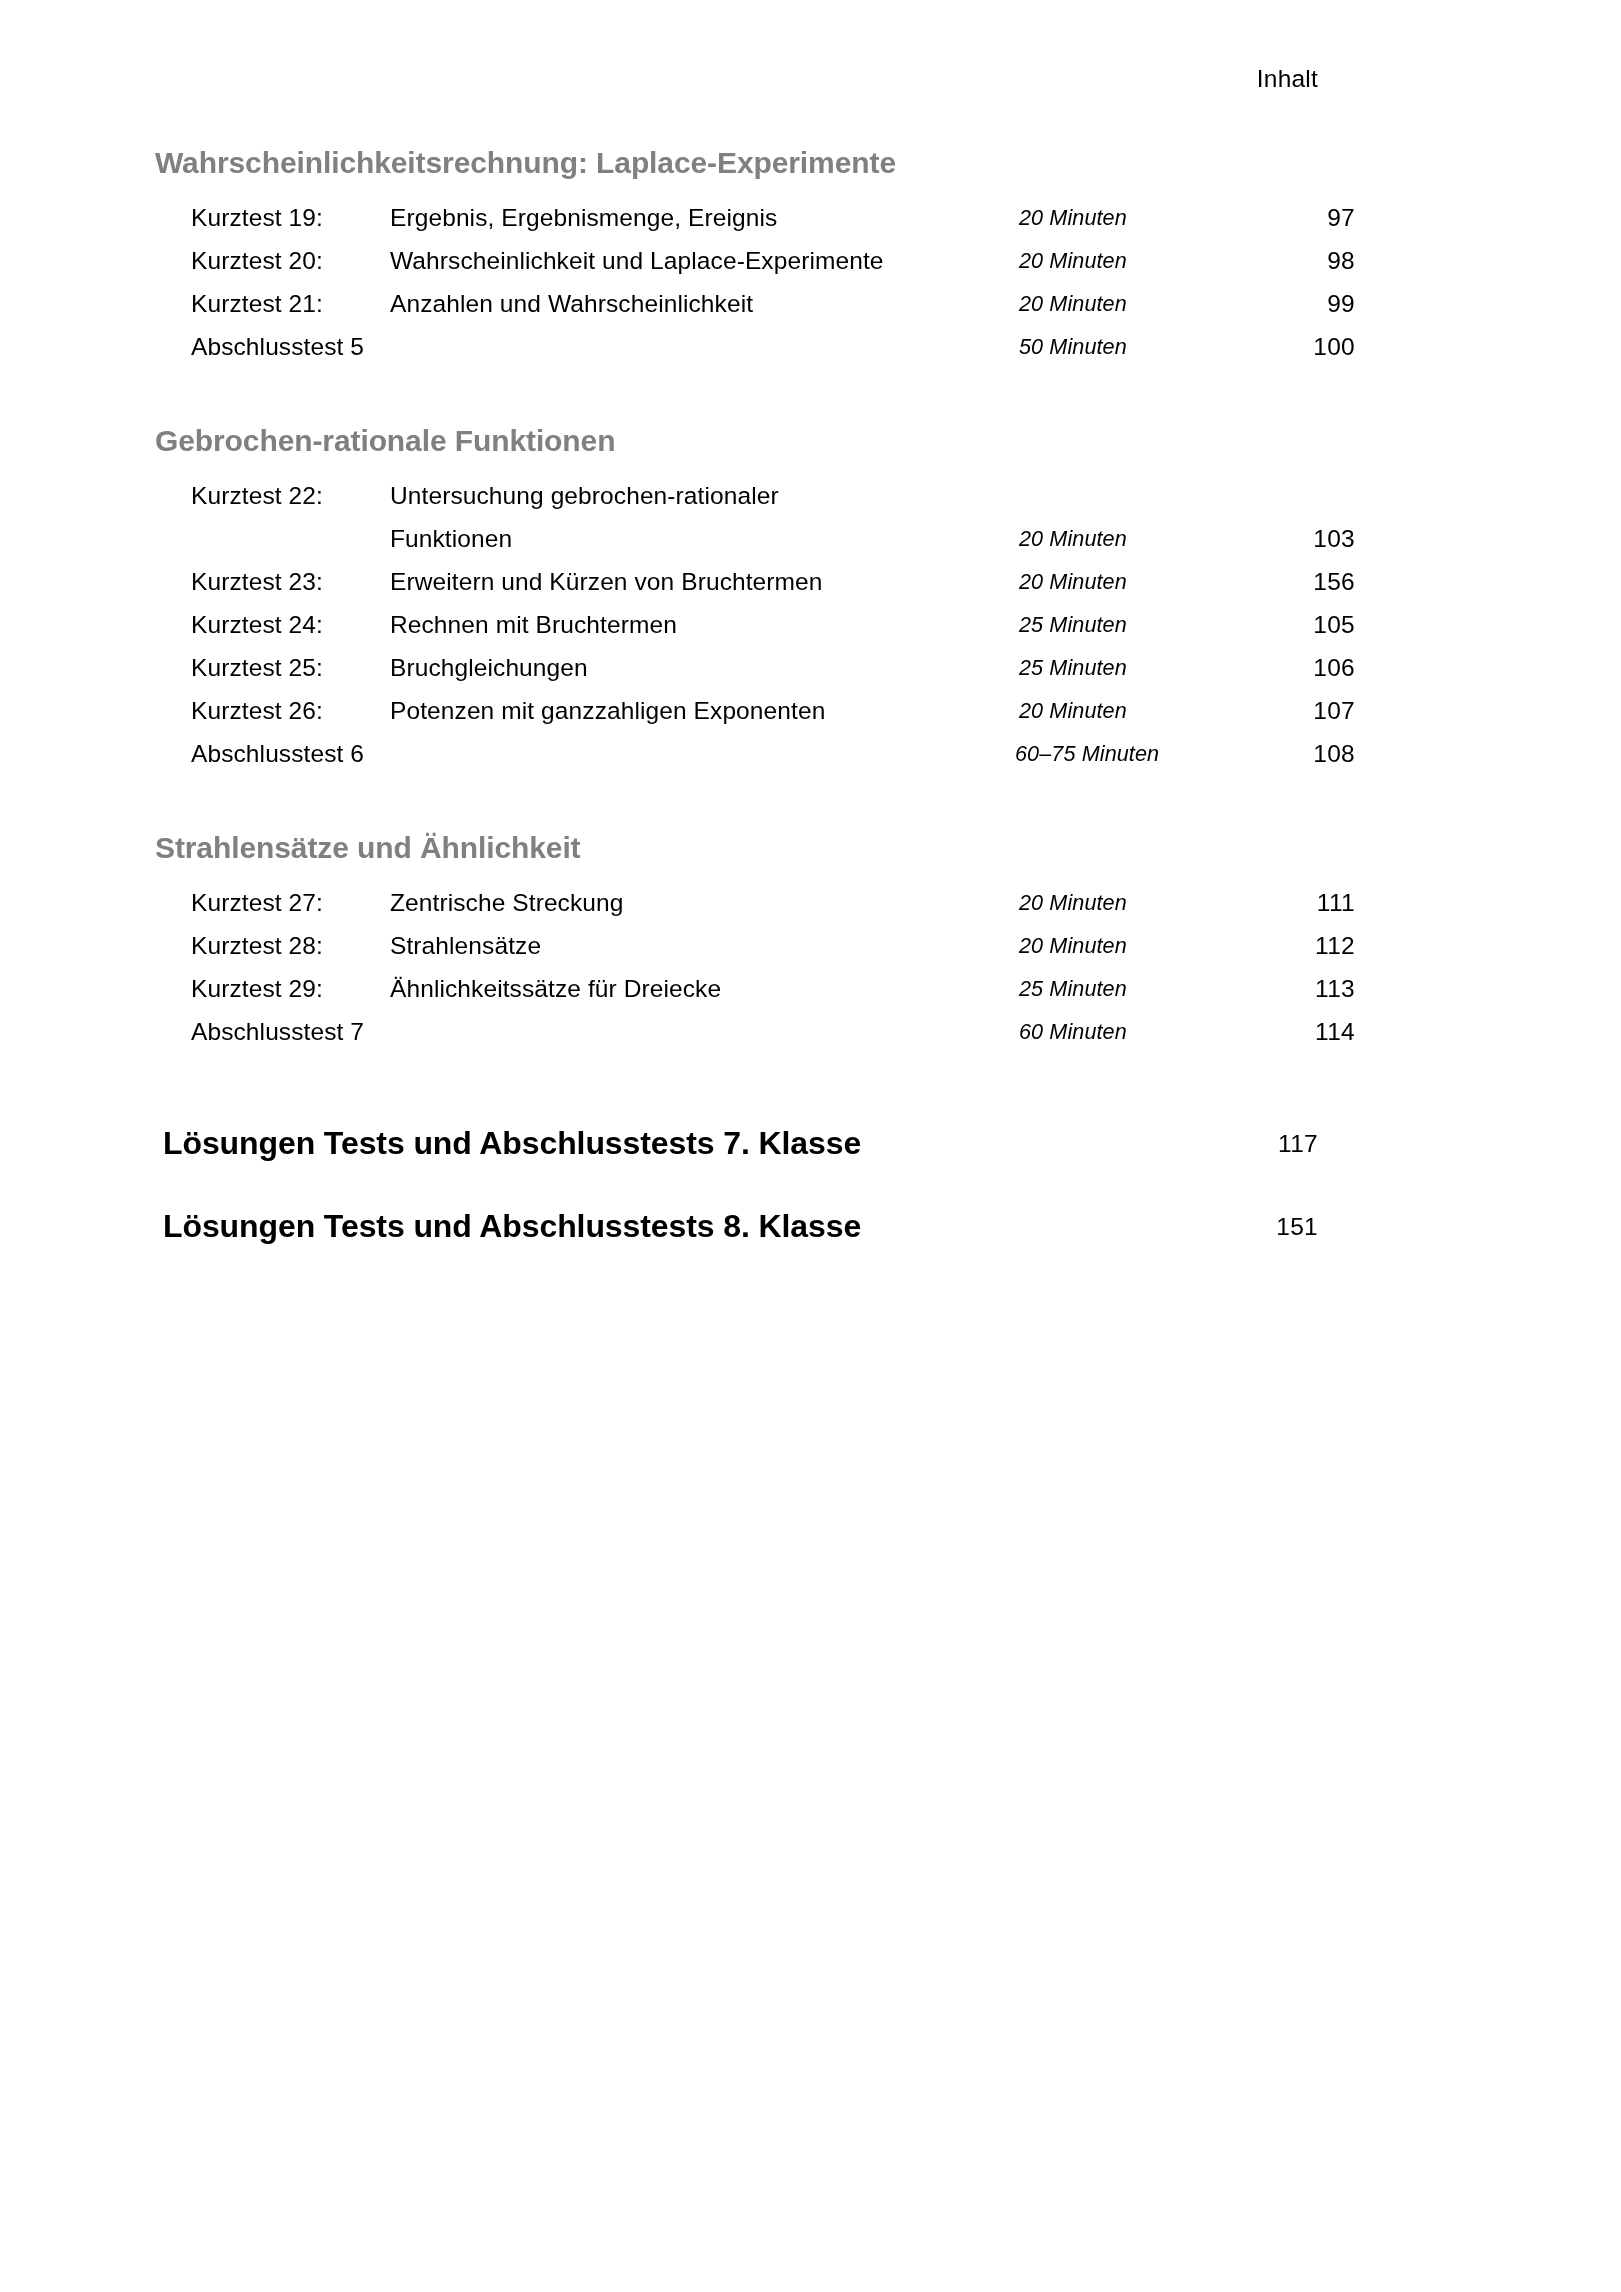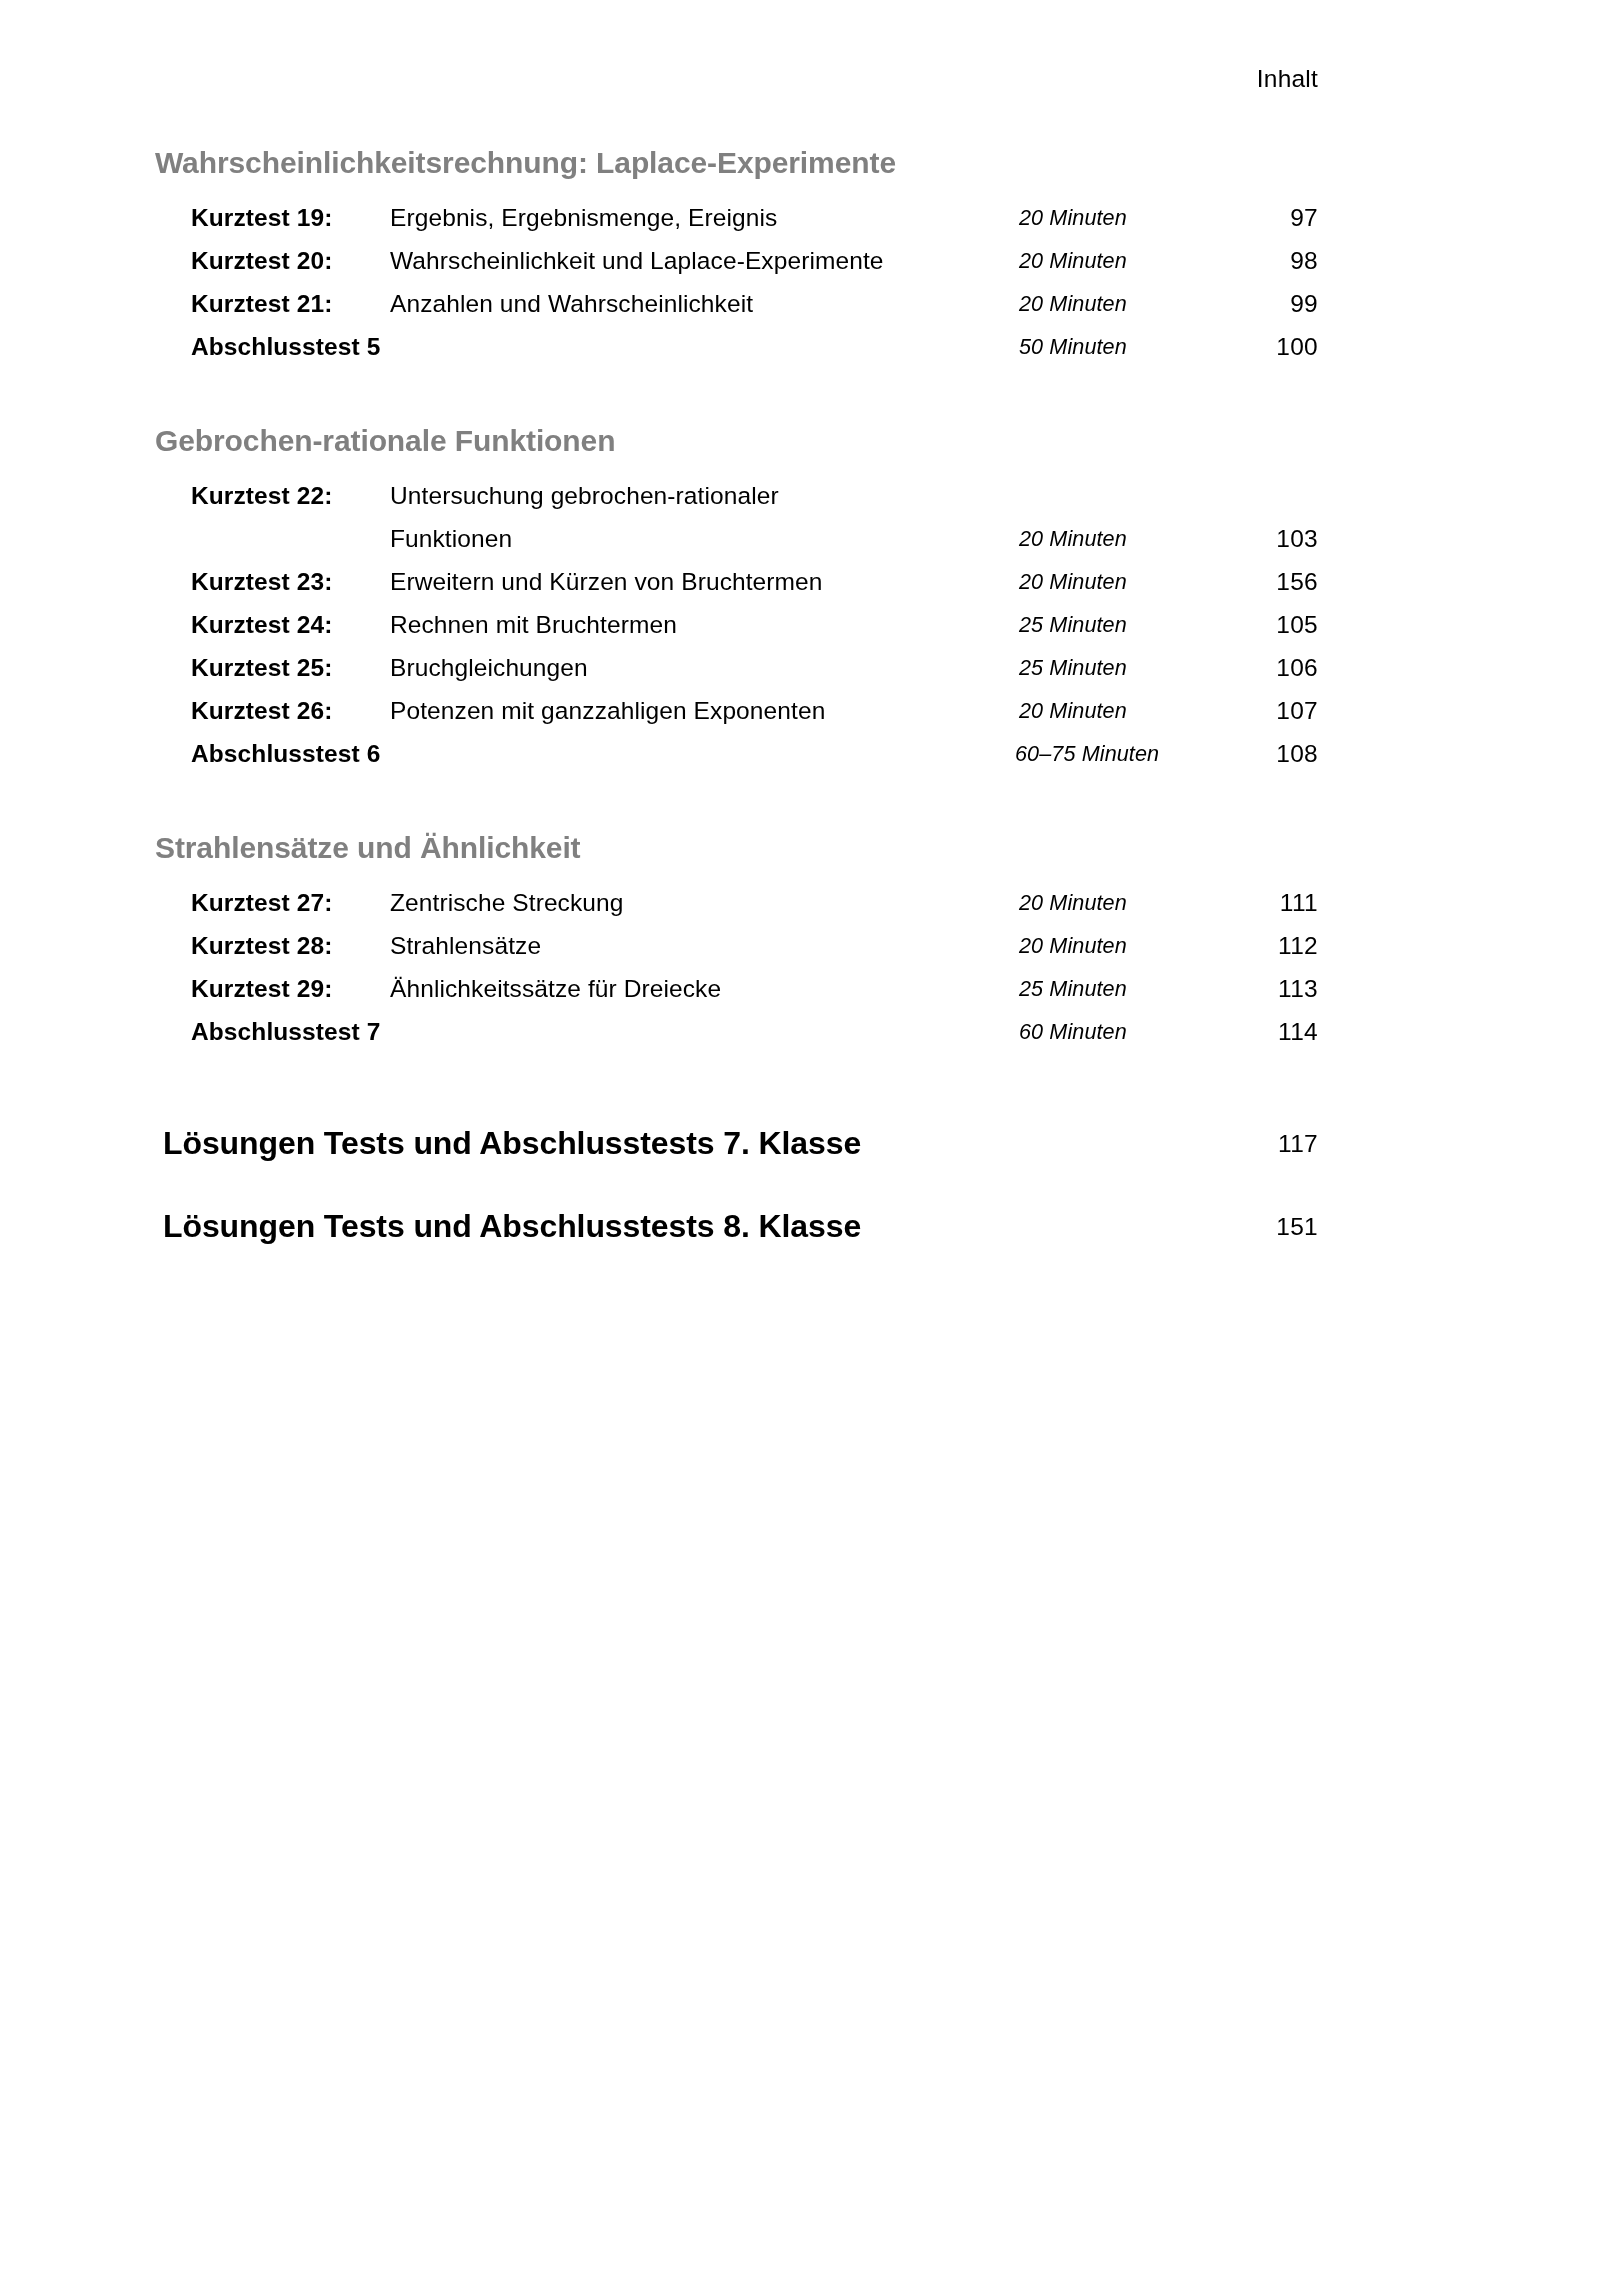--- a/index.html
+++ b/index.html
@@ -63,21 +63,21 @@
     height: 43px;
     line-height: 43px;
     white-space: nowrap;
   }
 
   .entry-label {
     position: absolute;
     left: 36px;
     top: 0;
     font-size: 24.5px;
-    font-weight: bold;
+    font-weight: normal;
     letter-spacing: 0.1px;
   }
   .entry-title {
     position: absolute;
     left: 235px;
     top: 0;
     font-size: 24.5px;
     font-weight: normal;
     letter-spacing: 0.1px;
   }
@@ -90,21 +90,21 @@
     top: 0;
     font-size: 21.6px;
     font-style: italic;
     letter-spacing: 0.1px;
   }
   .entry-duration.wide {
     left: 860px;
   }
   .entry-page {
     position: absolute;
-    left: 980px;
+    left: 1017px;
     width: 183px;
     top: 0;
     text-align: right;
     font-size: 24.5px;
     letter-spacing: 0.3px;
   }
 
   
   .major {
     position: relative;

